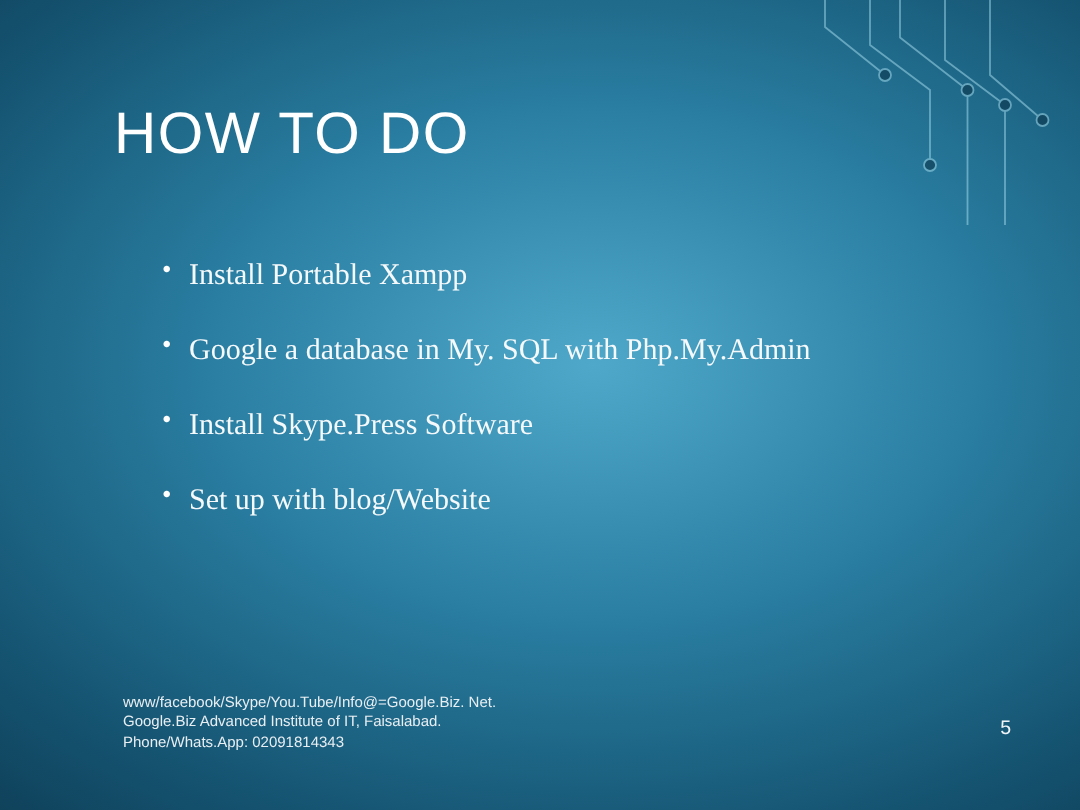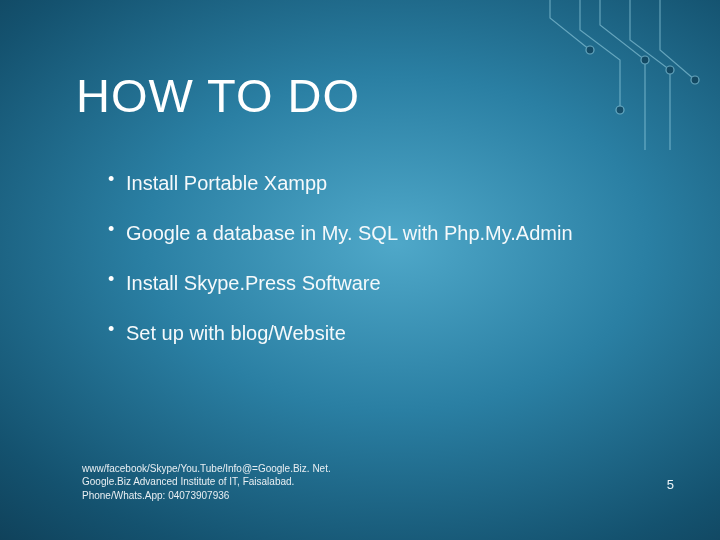--- a/index.html
+++ b/index.html
@@ -19,30 +19,31 @@
     width: 200px; height: 150px;
     opacity: 0.55;
     pointer-events: none;
   }
   .circuit svg { width: 100%; height: 100%; }
 
   .title {
     position: absolute;
     top: 68px;
     left: 76px;
-    font-size: 47px;
+    font-size: 39px;
     font-weight: 400;
     letter-spacing: 1px;
     color: #ffffff;
   }
   .bullets {
     position: absolute;
     top: 170px;
     left: 108px;
     right: 48px;
+    font-family: Liberation Serif, serif;
   }
   .bullets li {
     list-style: none;
     font-size: 20px;
     line-height: 1.3;
     margin-bottom: 24px;
     position: relative;
     padding-left: 18px;
     color: #f5f9fb;
   }
@@ -99,18 +100,18 @@
   <ul class="bullets">
     <li>Install Portable Xampp</li>
     <li>Google a database in My. SQL with Php.My.Admin</li>
     <li>Install Skype.Press Software</li>
     <li>Set up with blog/Website</li>
   </ul>
 
   <div class="footer">
     <div>www/facebook/Skype/You.Tube/Info@=Google.Biz. Net.</div>
     <div>Google.Biz Advanced Institute of IT, Faisalabad.</div>
-    <div>Phone/Whats.App: 04073907936</div>
+    <div>Phone/Whats.App: 02091814343</div>
   </div>
 
   <div class="pagenum">5</div>
 
 </div>
 
 </body></html>

